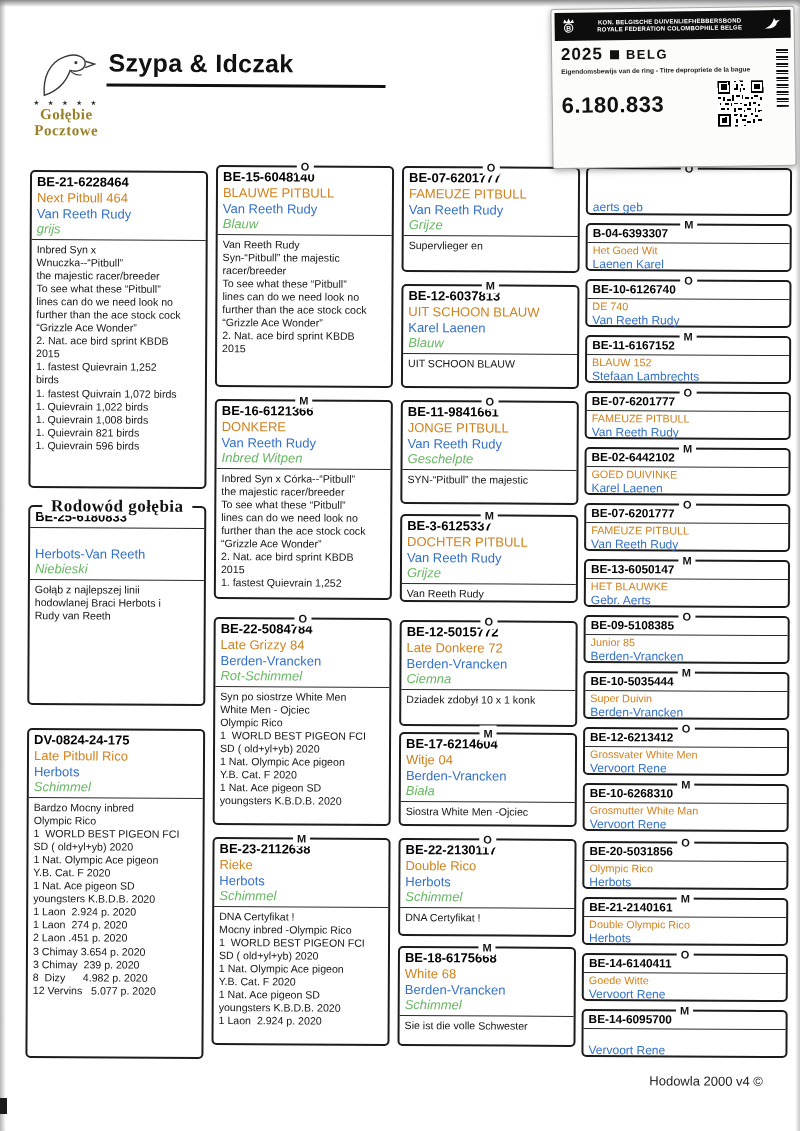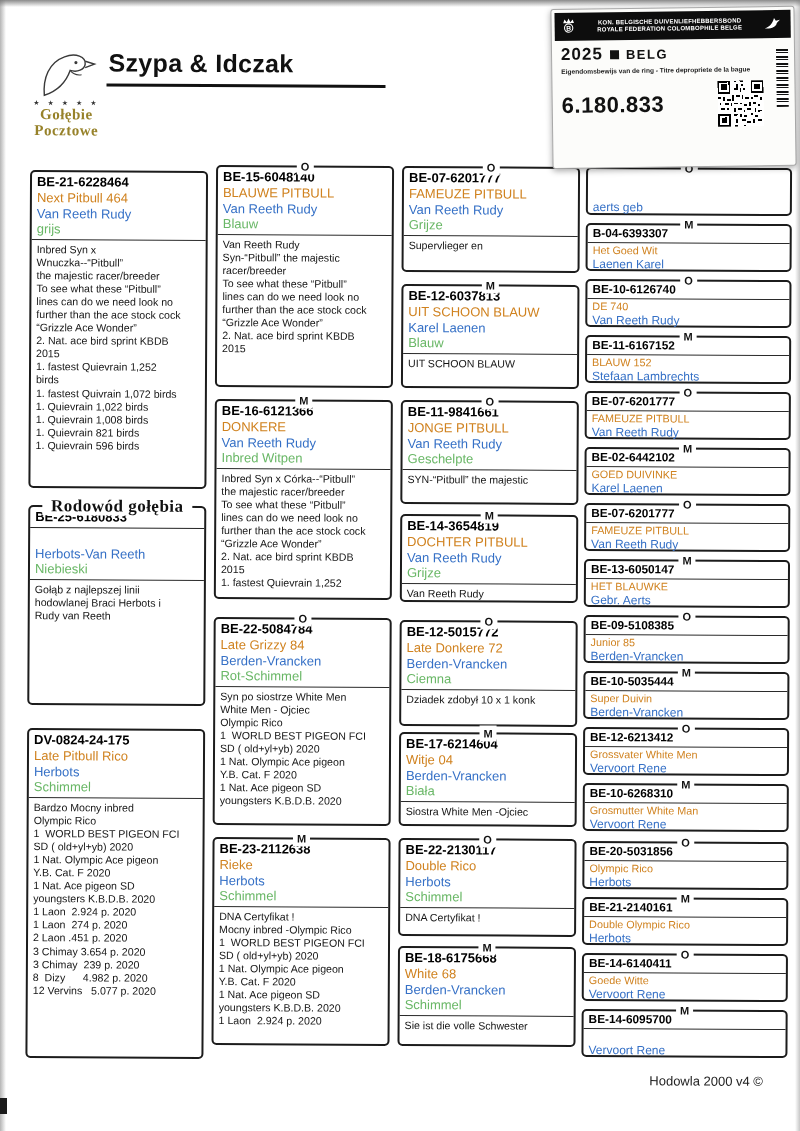--- a/index.html
+++ b/index.html
@@ -28,21 +28,21 @@
            letter-spacing:.3px; border-bottom:3px solid #111; padding:0 92px 6px 2px; }
   .addr  { position:absolute; left:108px; top:94px; font-size:15px; line-height:19px; }
 
   
   .pbox { position:absolute; border:2px solid #1c1c1c; border-radius:5px; background:#fff;
           box-sizing:border-box; padding:2px 5px 2px; }
   .ring   { font-size:13px; font-weight:bold; color:#000; line-height:16px; min-height:16px; }
   .ring-u { border-bottom:1.5px solid #222; margin:0 -5px 2px; padding:0 5px 2px; }
   .pname  { font-size:13px; color:#d0821f; line-height:15.5px; min-height:15.5px; }
   .fancier{ font-size:13px; color:#3570c6; line-height:15.5px; min-height:15.5px; }
-  .pcolor { font-size:13px; color:#69b766; line-height:15.5px; min-height:15.5px; }
+  .pcolor { font-size:13px; color:#69b766; line-height:15.5px; min-height:15.5px;font-style:italic; }
   .sep  { border-top:1.5px solid #2a2a2a; margin:2px -5px 3px; }
   .desc { font-size:10.6px; line-height:13.1px; color:#151515; white-space:pre-wrap; }
 
   .pbox.small { padding:0 5px 1px; }
   .small .ring { font-size:11.8px; line-height:15px; min-height:15px; border-bottom:1.5px solid #2a2a2a;
                  margin:0 -5px 1px; padding:1px 5px 1px; }
   .small .pname  { font-size:10.8px; line-height:13.5px; min-height:13.5px; }
   .small .fancier{ font-size:12px; line-height:13.5px; min-height:13.5px; }
   .small.covered .ring { border-bottom:none; }
 
@@ -247,21 +247,21 @@
     <div class="ring">BE-11-9841661</div>
     <div class="pname">JONGE PITBULL</div>
     <div class="fancier">Van Reeth Rudy</div>
     <div class="pcolor">Geschelpte</div>
     <div class="sep"></div>
     <div class="desc">SYN-“Pitbull” the majestic</div>
   </div>
 
   <div class="pbox" style="left:400px;top:514px;width:178px;height:88px">
     <div class="marker">M</div>
-    <div class="ring">BE-14-3654819</div>
+    <div class="ring">BE-3-6125337</div>
     <div class="pname">DOCHTER PITBULL</div>
     <div class="fancier">Van Reeth Rudy</div>
     <div class="pcolor">Grijze</div>
     <div class="sep"></div>
     <div class="desc">Van Reeth Rudy</div>
   </div>
 
   <div class="pbox" style="left:400px;top:620px;width:178px;height:106px">
     <div class="marker">O</div>
     <div class="ring">BE-12-5015772</div>

